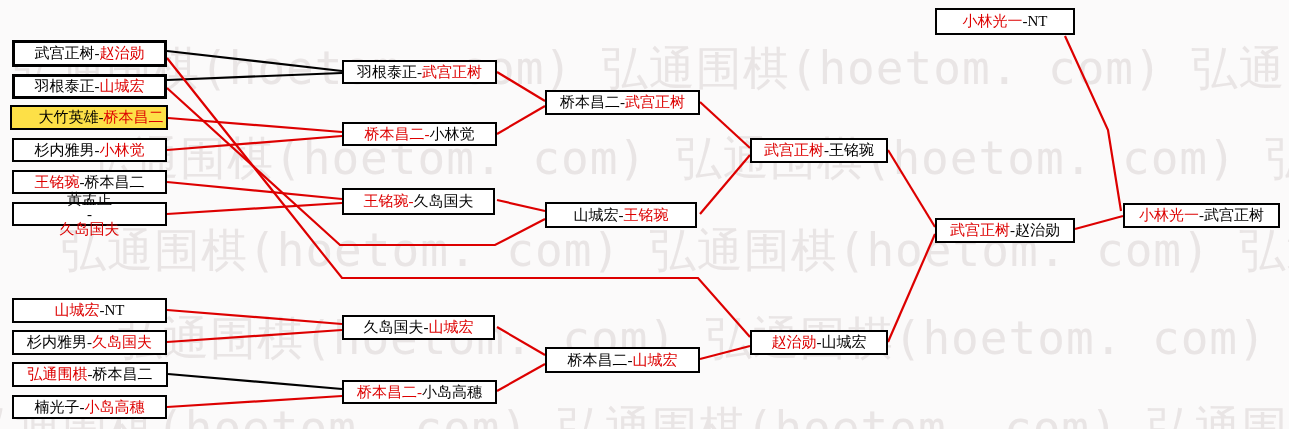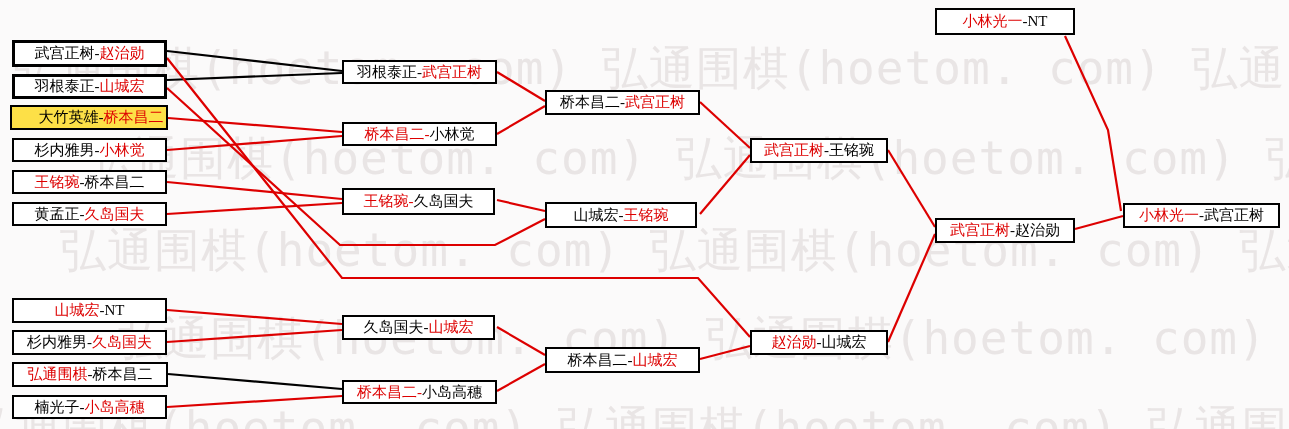--- a/index.html
+++ b/index.html
@@ -92,21 +92,21 @@
       <div class="box" style="left: 12px; top: 138px; width: 155px; height: 24px; border-width: 2px; background: rgb(255, 255, 255);">
         <span style="color: rgb(0, 0, 0);">杉内雅男</span>
         <span style="color: rgb(0, 0, 0);">-</span>
         <span style="color: rgb(221, 0, 0);">小林觉</span>
       </div>
       <div class="box" style="left: 12px; top: 170px; width: 155px; height: 24px; border-width: 2px; background: rgb(255, 255, 255);">
         <span style="color: rgb(221, 0, 0);">王铭琬</span>
         <span style="color: rgb(0, 0, 0);">-</span>
         <span style="color: rgb(0, 0, 0);">桥本昌二</span>
       </div>
-      <div class="box" style="left: 12px; top: 202px; width: 155px; height: 24px; border-width: 2px; background: rgb(255, 255, 255);">
+      <div class="box" style="left: 12px; top: 202px; width: 155px; height: 24px; border-width: 2px; background: rgb(255, 255, 255); flex-direction: column;">
         <span style="color: rgb(0, 0, 0);">黄孟正</span>
         <span style="color: rgb(0, 0, 0);">-</span>
         <span style="color: rgb(221, 0, 0);">久岛国夫</span>
       </div>
       <div class="box" style="left: 12px; top: 298px; width: 155px; height: 25px; border-width: 2px; background: rgb(255, 255, 255);">
         <span style="color: rgb(221, 0, 0);">山城宏</span>
         <span style="color: rgb(0, 0, 0);">-</span>
         <span style="color: rgb(0, 0, 0);">NT</span>
       </div>
       <div class="box" style="left: 12px; top: 330px; width: 155px; height: 25px; border-width: 2px; background: rgb(255, 255, 255);">

